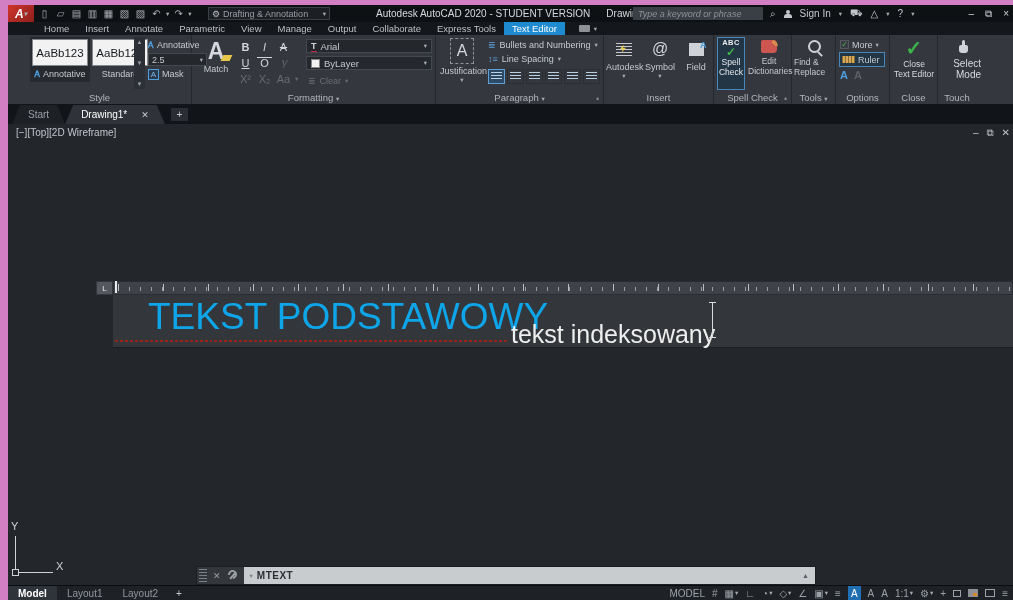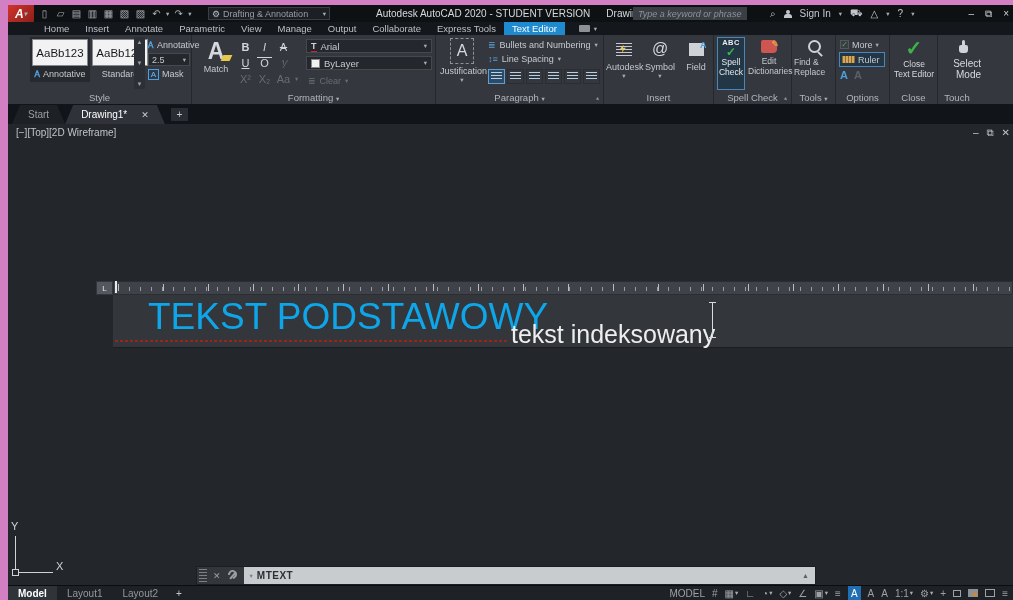--- a/index.html
+++ b/index.html
@@ -10,21 +10,21 @@
   .frame-left { position:absolute; left:0; top:0; width:8px; height:600px; background:#d27fc4; z-index:60; }
 
   
   .titlebar { position:absolute; left:8px; top:5px; right:0; height:17px; background:#0e1114; color:#c6cacf; font-size:10px; }
   .logo { position:absolute; left:0; top:0; width:26px; height:17px; background:linear-gradient(135deg,#d0342c,#8d1f1b); color:#fff; font-weight:bold; display:flex; align-items:center; justify-content:center; font-size:12px; font-style:italic; }
   .qat { position:absolute; left:30px; top:0; height:17px; display:flex; align-items:center; gap:3px; color:#a9adb2; font-size:10px; }
   .qi { width:13px; text-align:center; }
   .ws-combo { position:absolute; left:200px; top:2px; width:122px; height:13px; border:1px solid #3a3e45; background:#1c2024; display:flex; align-items:center; gap:3px; padding:0 3px; font-size:9px; color:#9a9ea4; }
   .ws-combo .gear { color:#b9bdc2; font-size:9px; }
   .title-text { position:absolute; left:368px; top:0; height:17px; display:flex; align-items:center; gap:16px; color:#d6dade; font-size:10px; white-space:nowrap; }
-  .search-box { position:absolute; left:625px; top:2px; width:114px; height:13px; background:#3a3e45; color:#8d9298; font-style:italic; font-size:9px; display:flex; align-items:center; padding:0 5px; }
+  .search-box { position:absolute; left:625px; top:2px; width:130px; height:13px; background:#3a3e45; color:#8d9298; font-style:italic; font-size:9px; display:flex; align-items:center; padding:0 5px; }
   .tb-icons { position:absolute; left:762px; top:0; height:17px; display:flex; align-items:center; gap:8px; font-size:10px; color:#c3c7cc; }
   .person { width:8px; height:8px; position:relative; display:inline-block; }
   .person::before { content:""; position:absolute; left:2px; top:0; width:4px; height:4px; border-radius:50%; background:#c3c7cc; }
   .person::after { content:""; position:absolute; left:0; top:4px; width:8px; height:4px; border-radius:3px 3px 0 0; background:#c3c7cc; }
   .win-btns { position:absolute; right:4px; top:0; height:17px; display:flex; align-items:center; gap:11px; color:#cfd3d7; font-size:10px; }
 
   
   .tabrow { position:absolute; left:8px; top:22px; right:0; height:13px; background:#14171b; display:flex; align-items:stretch; padding-left:28px; font-size:9.5px; color:#bdc1c6; }
   .rtab { padding:0 8px; display:flex; align-items:center; white-space:nowrap; }
   .rtab.active { background:#1e8bd0; color:#fff; }
@@ -42,21 +42,21 @@
   .p-style { width:184px; }
   .style-cards { position:absolute; left:2px; top:2px; display:flex;padding-left:20px; }
   .scard { width:60px; padding:2px; text-align:center; }
   .scard.selected { background:#26292e; }
   .sample { background:#f2f2f2; color:#15181c; border:1px solid #85898e; height:27px; line-height:27px; font-size:11.5px; }
   .sname { font-size:9px; color:#c6cace; margin-top:3px; white-space:nowrap; }
   .blueA { color:#4d9fdd; font-weight:bold; font-size:9px; }
   .scroll-col { position:absolute; left:126px; top:2px; width:11px; height:52px; background:#2c3036; display:flex; flex-direction:column; align-items:center; justify-content:space-between; padding:2px 0; color:#9aa0a6; font-size:6px; }
   .style-right { position:absolute; left:140px; top:3px; width:42px; font-size:9px; color:#c6cace; }
   .sr-row { display:flex; align-items:center; gap:3px; height:14px; white-space:nowrap; }
-  .h-combo { width:42px; height:13px; background:#24272c; border:1px solid #44484f; display:flex; align-items:center; padding:0 3px; color:#c6cace; font-size:9px; }
+  .h-combo { width:59px; height:13px; background:#24272c; border:1px solid #44484f; display:flex; align-items:center; padding:0 3px; color:#c6cace; font-size:9px; }
   .h-combo .dd { margin-left:auto; }
   .maskA { width:11px; height:11px; border:1px solid #4d9fdd; background:#2a3a4a; color:#7db7e6; font-size:8px; display:flex; align-items:center; justify-content:center; }
 
   
   .p-format { width:244px; }
   .match-block { position:absolute; left:6px; top:3px; width:36px; text-align:center; color:#d4d8dc; }
   .matchA { font-size:23px; font-weight:bold; line-height:26px; position:relative; display:inline-block; }
   .matchA::after { content:""; position:absolute; right:-7px; bottom:3px; width:9px; height:6px; background:#e8c84a; transform:skewX(-25deg); }
   .match-lbl { font-size:9px; color:#c6cace; }
   .fmt-letters { position:absolute; left:46px; top:4px; width:66px; }

